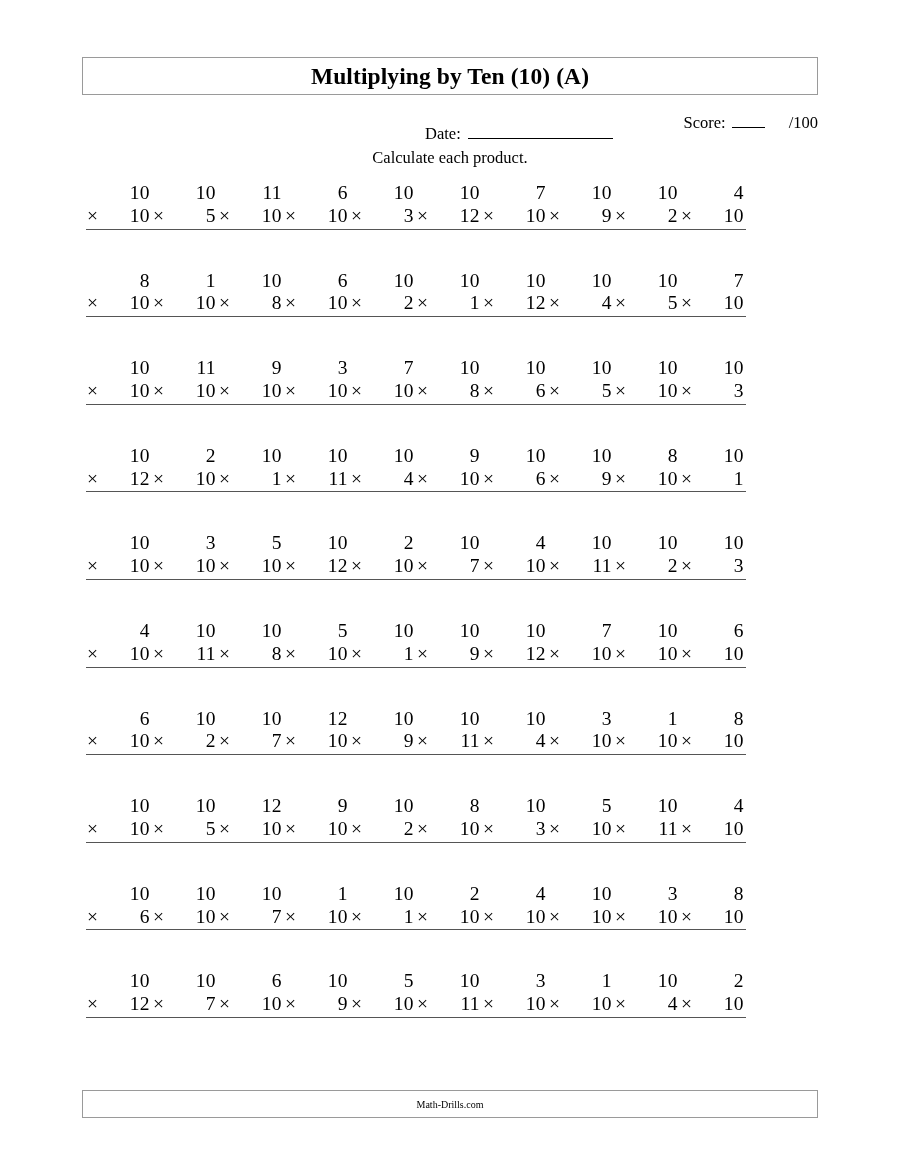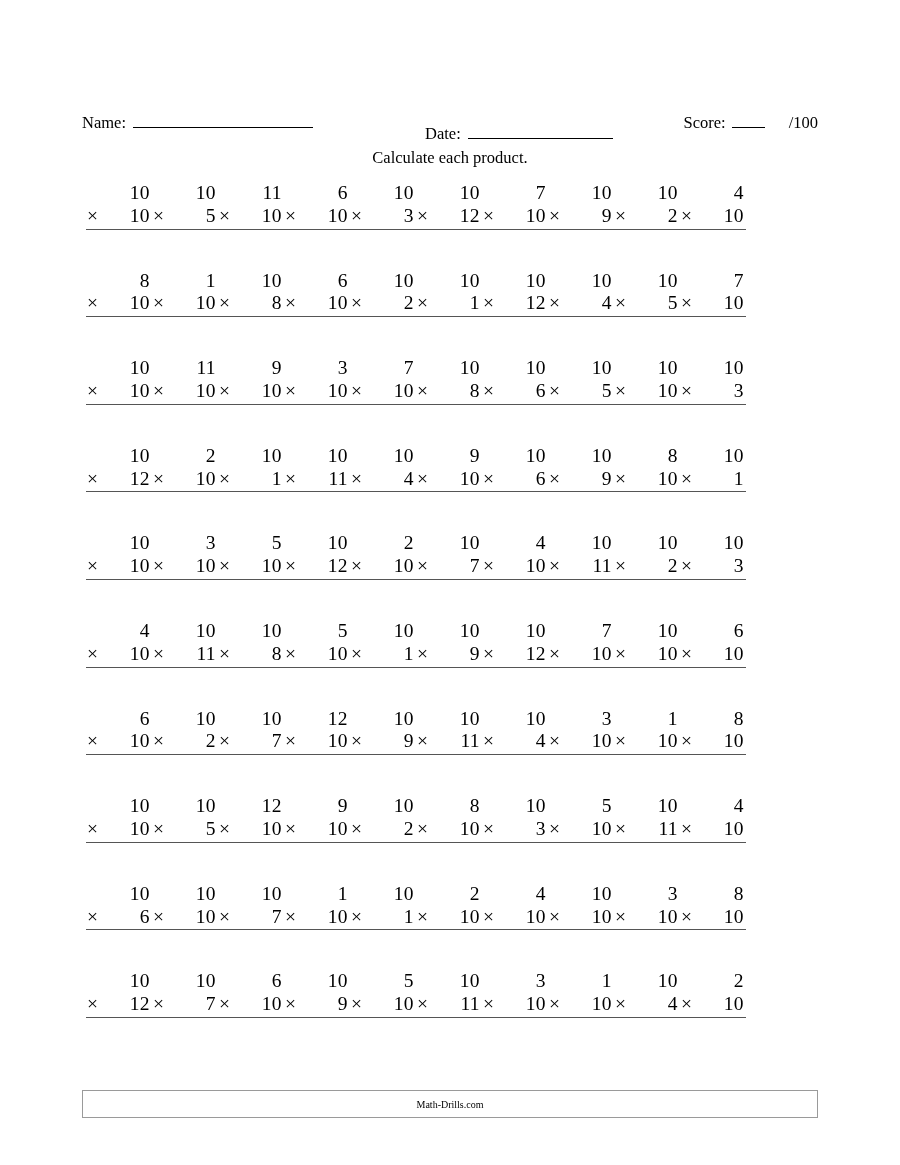--- a/index.html
+++ b/index.html
@@ -139,27 +139,26 @@
   }
   .footer-text {
     font-size: 10px;
   }
 </style>
 </head>
 <body>
 
 <div class="page">
 
+  <div class="title-box">
+    <div class="title-text">Multiplying by Ten (10) (A)</div>
+  </div>
 
   <div class="meta-row">
 
-    <div class="meta-item meta-name">
-      <span class="meta-label">Name:</span>
-      <span class="rule rule-name"></span>
-    </div>
 
     <div class="meta-item meta-date">
       <span class="meta-label">Date:</span>
       <span class="rule rule-date"></span>
     </div>
 
     <div class="meta-item meta-score">
       <span class="meta-label">Score:</span>
       <span class="rule rule-score"></span>
       <span class="score-total">/100</span>

